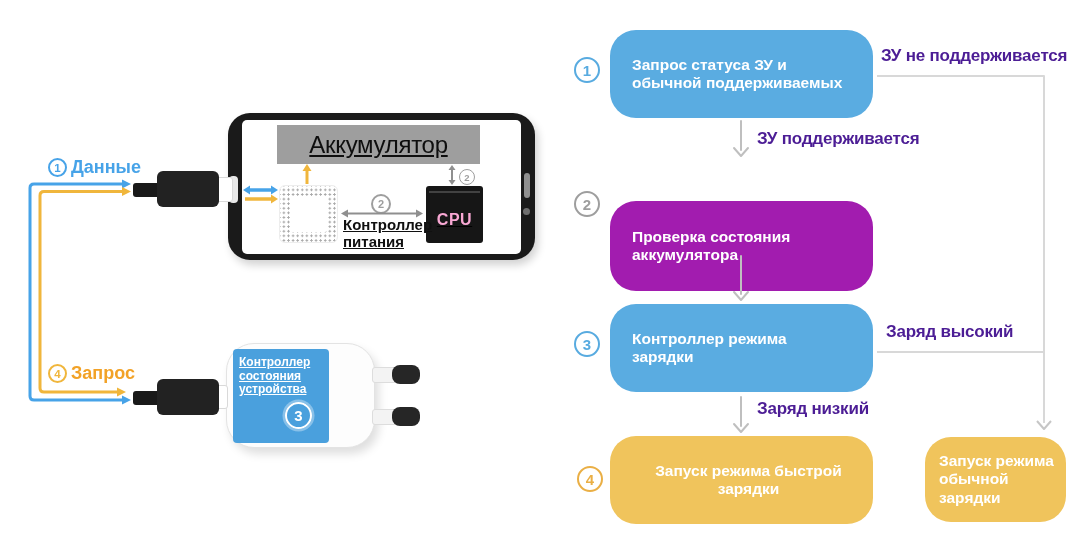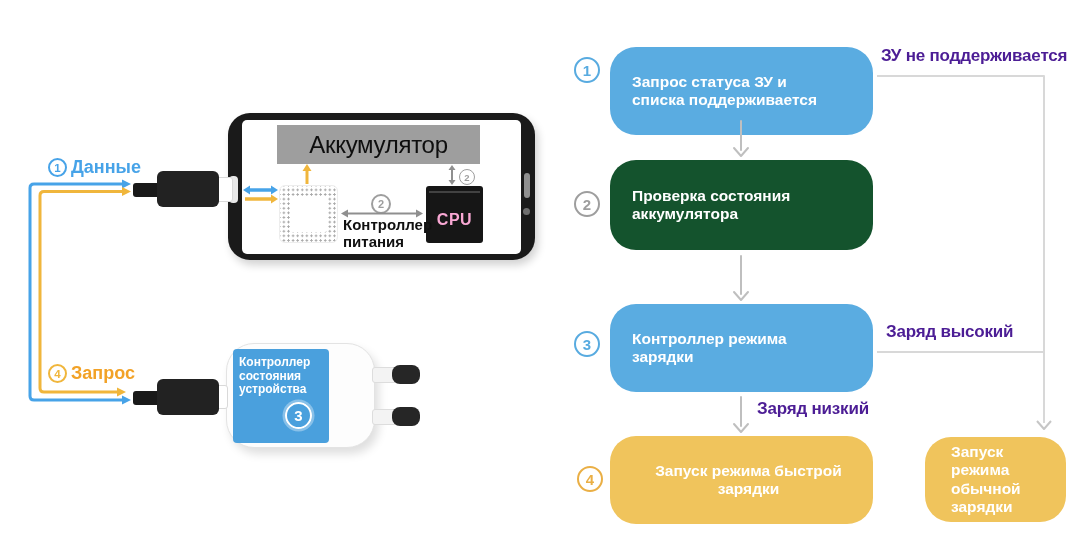--- a/index.html
+++ b/index.html
@@ -1,36 +1,36 @@
 <!DOCTYPE html>
 <html><head>
 <meta charset="utf-8">
 <style>
   * { margin:0; padding:0; box-sizing:border-box; }
   html,body { background:#ffffff; }
   #canvas {
     position:relative; width:1087px; height:543px; overflow:hidden;
     font-family:"Liberation Sans", sans-serif; background:#ffffff;
   }
-  .abs { position:absolute; }
+  .abs { position:absolute;text-decoration:underline; }
 
   
   .fbox {
     position:absolute; border-radius:26px; color:#ffffff; font-weight:bold;
     font-size:15.5px; line-height:18.5px; display:flex; flex-direction:column;
     justify-content:center; padding-left:22px; padding-right:8px;
   }
   .fbox--blue   { background:#5aace1; }
-  .fbox--gray   { background:#14532d; }
+  .fbox--gray   { background:#a21caf;margin-top:41px; }
   .fbox--yellow { background:#f0c45c; }
-  #box1 { left:610px; top:30px;  width:263px; height:88px;margin-top:17px; }
+  #box1 { left:610px; top:30px;  width:263px; height:88px; }
   #box2 { left:610px; top:160px; width:263px; height:90px; }
   #box3 { left:610px; top:304px; width:263px; height:88px; }
   #box4 { left:610px; top:436px; width:263px; height:88px;align-items:center; }
-  #altbox { left:925px; top:437px; width:141px; height:85px; padding-left:26px; }
+  #altbox { left:925px; top:437px; width:141px; height:85px; padding-left:14px; }
 
   
   .fnum {
     position:absolute; width:26px; height:26px; border-radius:50%;
     border:2.5px solid; background:#ffffff; display:flex; align-items:center;
     justify-content:center; font-size:15px; font-weight:bold;
   }
   #num1 { left:574px; top:57px;  border-color:#58abe0; color:#58abe0; }
   #num2 { left:574px; top:191px; border-color:#9e9e9e; color:#9e9e9e; }
   #num3 { left:574px; top:331px; border-color:#58abe0; color:#58abe0; }
@@ -190,21 +190,21 @@
     <span class="ring">1</span>
     <span>Данные</span>
   </div>
   <div class="wire-label" id="power-label">
     <span class="ring">4</span>
     <span>Запрос</span>
   </div>
 
   <div class="fbox fbox--blue" id="box1">
     <div>Запрос статуса ЗУ и</div>
-    <div>списка поддерживается</div>
+    <div>обычной поддерживаемых</div>
   </div>
   <div class="fbox fbox--gray" id="box2">
     <div>Проверка состояния</div>
     <div>аккумулятора</div>
   </div>
   <div class="fbox fbox--blue" id="box3">
     <div>Контроллер режима</div>
     <div>зарядки</div>
   </div>
   <div class="fbox fbox--yellow" id="box4">
@@ -224,20 +224,21 @@
       <span>2</span>
     </div>
   <div class="fnum" id="num3">
       <span>3</span>
     </div>
   <div class="fnum" id="num4">
       <span>4</span>
     </div>
 
   <div class="flabel" id="lbl-not-supported">ЗУ не поддерживается</div>
+  <div class="flabel" id="lbl-supported">ЗУ поддерживается</div>
   <div class="flabel" id="lbl-high">Заряд высокий</div>
   <div class="flabel" id="lbl-low">Заряд низкий</div>
 
   <svg id="wires" viewBox="0 0 1087 543" xmlns="http://www.w3.org/2000/svg">
 
     <g stroke="#bfbfbf" stroke-width="2" fill="none" stroke-linecap="round" stroke-linejoin="round">
       <path d="M741 121 V150"></path> 
         <path d="M734 148 L741 156 L748 148"></path>
       <path d="M741 256 V294"></path> 
         <path d="M734 292 L741 300 L748 292"></path>

